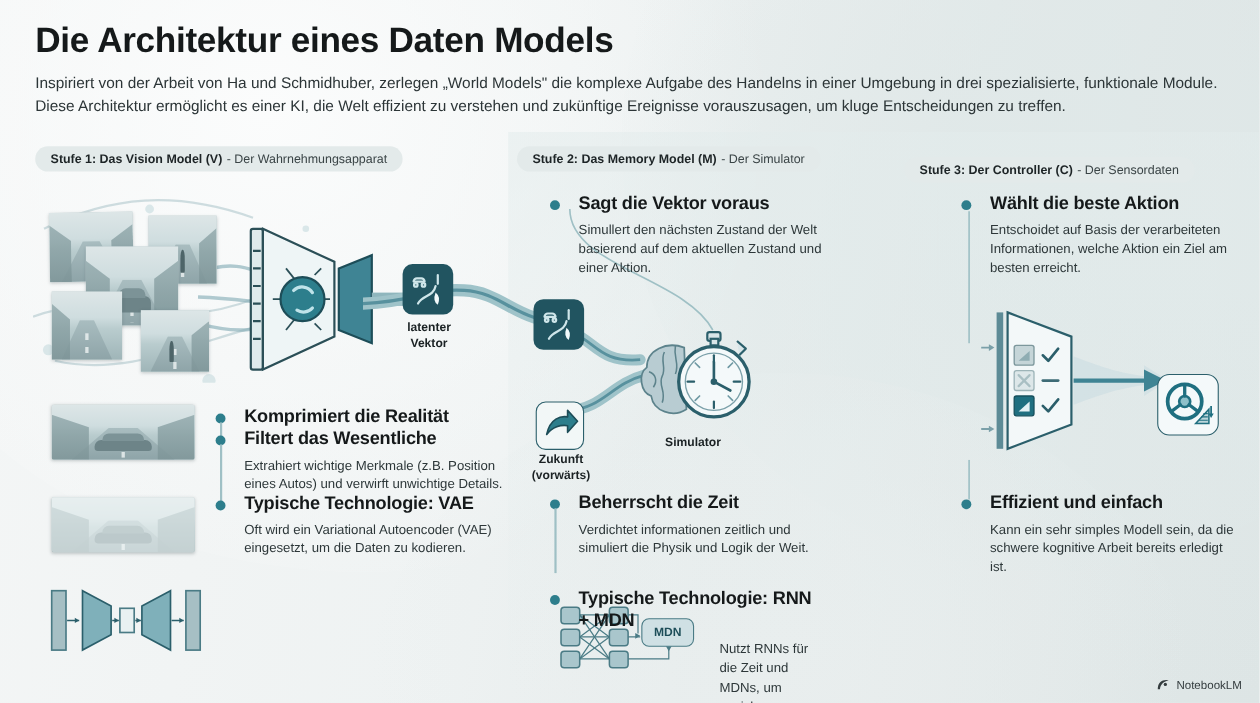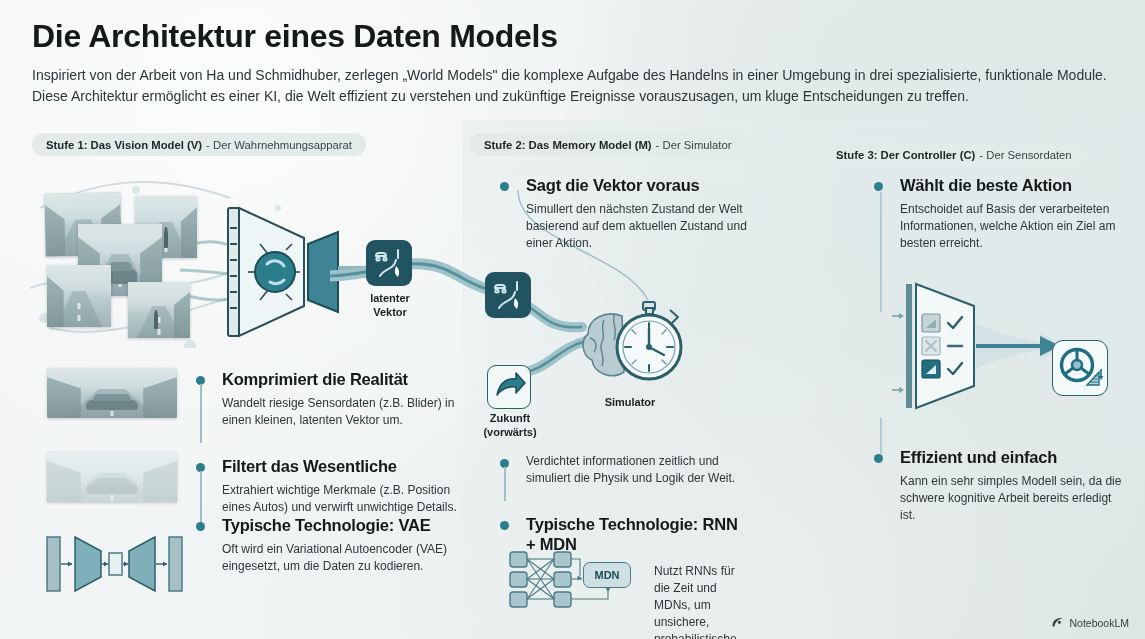--- a/index.html
+++ b/index.html
@@ -292,25 +292,24 @@
   </g>
   <g fill="#2b5f6b">
     <path d="M27 31 l-4-2.4 v4.8z"></path>
       <path d="M63 31 l-4-2.4 v4.8z"></path>
     <path d="M83 31 l-4-2.4 v4.8z"></path>
       <path d="M122 31 l-4-2.4 v4.8z"></path>
   </g>
 </svg>
 
 <div class="bullets" style="left:196px;top:370px;width:262px;">
-  <div class="bullet" style="margin-bottom:28px;">
+  <div class="bullet" style="">
     <span class="dot"></span>
     <span class="rail"></span>
     <div class="b-head">Komprimiert die Realität</div>
-    <div class="b-body">Wandelt riesige Sensordaten (z.B. Blider) in einen kleinen, latenten Vektor um.</div>
   </div>
   <div class="bullet" style="">
     <span class="dot"></span>
     <span class="rail"></span>
     <div class="b-head">Filtert das Wesentliche</div>
     <div class="b-body">Extrahiert wichtige Merkmale (z.B. Position eines Autos) und verwirft unwichtige Details.</div>
   </div>
   <div class="bullet">
     <span class="dot"></span>
 
@@ -424,20 +423,21 @@
     <span class="dot"></span>
     <div class="b-head">Sagt die Vektor voraus</div>
     <div class="b-body">Simullert den nächsten Zustand der Welt basierend auf dem aktuellen Zustand und einer Aktion.</div>
   </div>
 </div>
 
 <div class="bullets" style="left:500px;top:448px;width:250px;">
   <div class="bullet" style="margin-bottom:28px;">
     <span class="dot"></span>
     <span class="rail"></span>
+    <div class="b-head">Beherrscht die Zeit</div>
     <div class="b-body">Verdichtet informationen zeitlich und simuliert die Physik und Logik der Weit.</div>
   </div>
   <div class="bullet">
     <span class="dot"></span>
 
     <div class="b-head">Typische Technologie: RNN + MDN</div>
     <div class="b-body" style="margin-left:128px;margin-top:8px;">Nutzt RNNs für die Zeit und MDNs, um unsichere, probabilistische Zukünfte abzubilden.</div>
   </div>
 </div>
 

